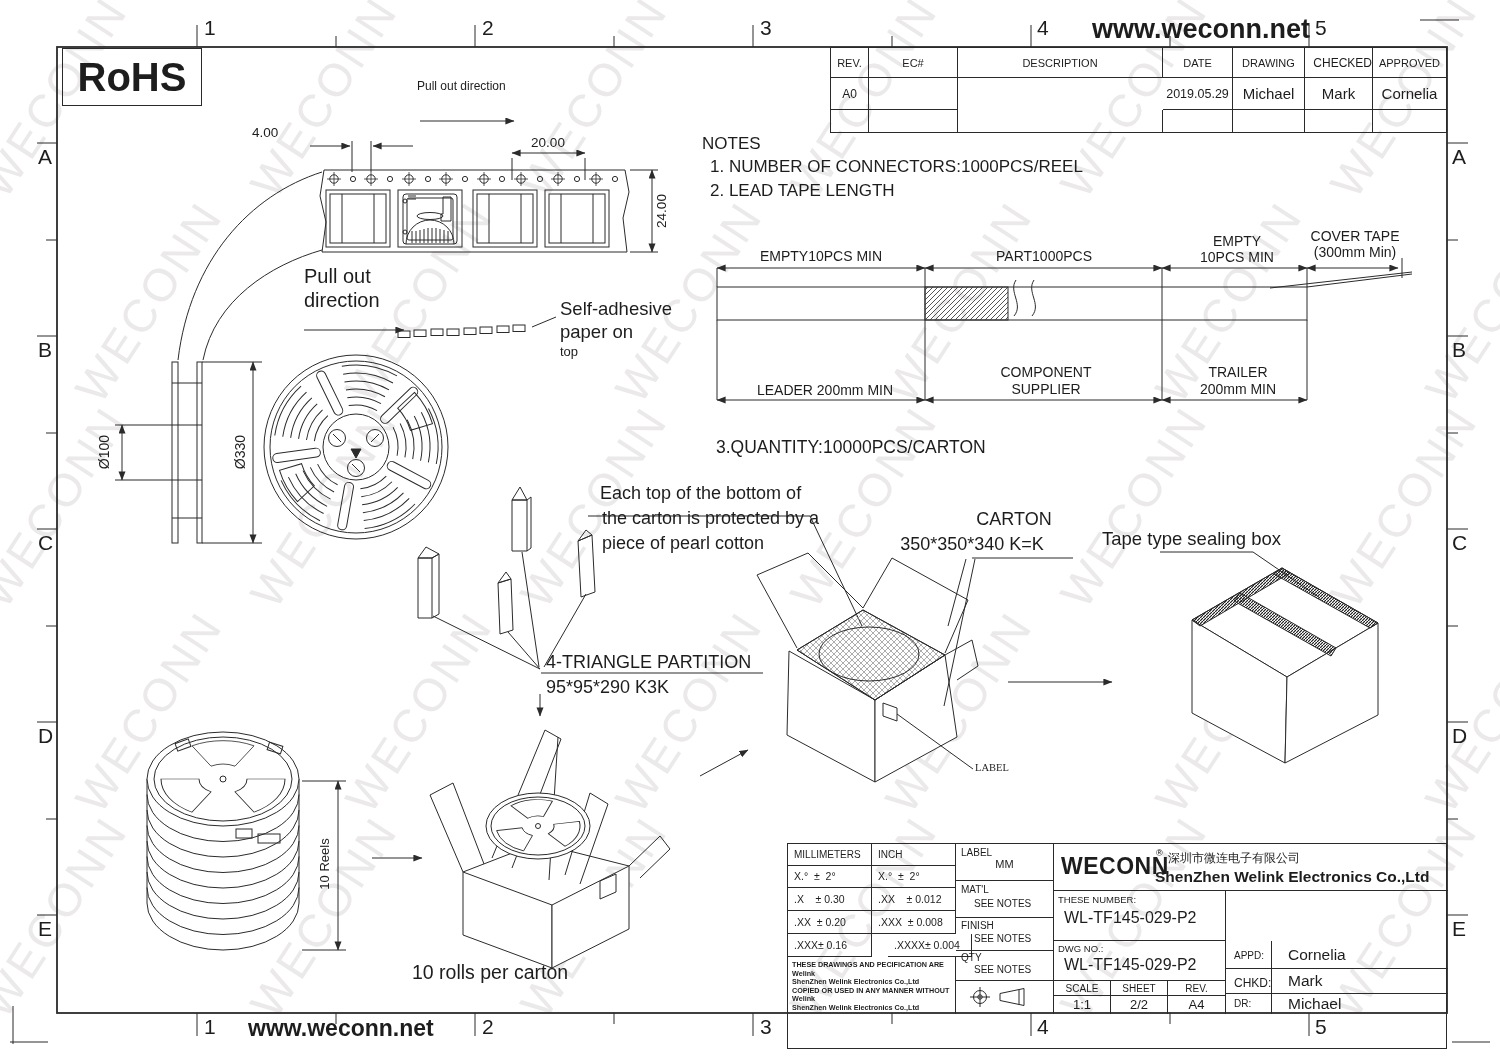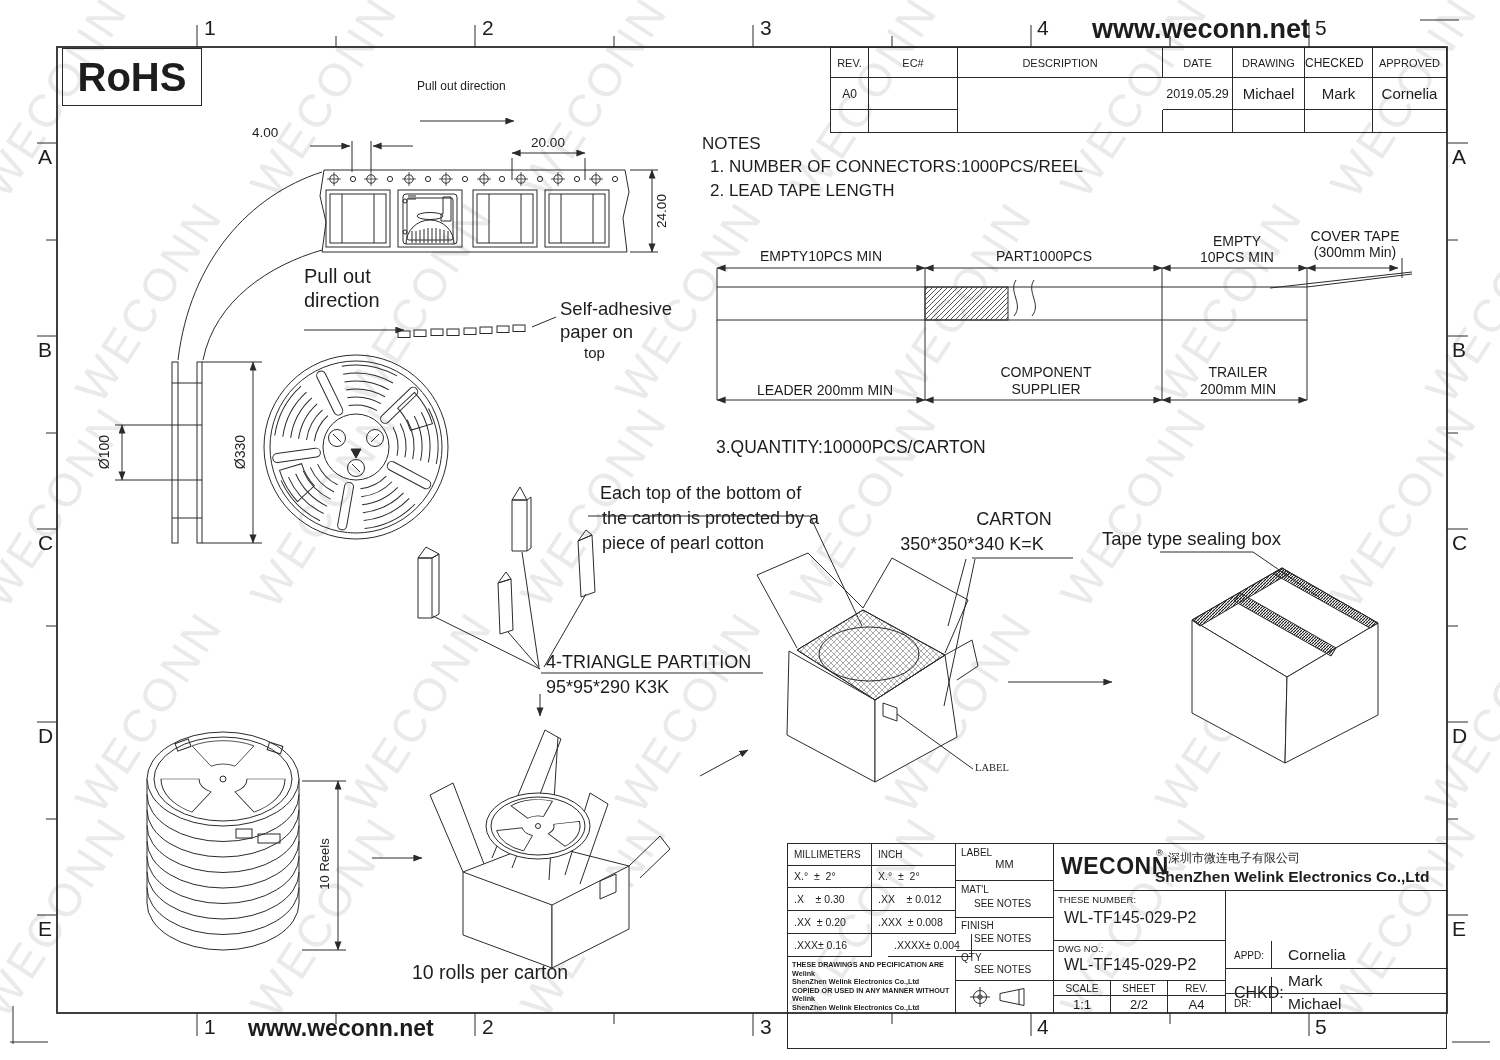--- a/index.html
+++ b/index.html
@@ -332,21 +332,21 @@
 <div class="box" style="left:62px;top:48px;width:140px;height:58px;border-width:1.5px">
   <div style="text-align:center;font-size:40px;font-weight:600;line-height:56px">RoHS</div>
 </div>
 
 <div class="box" style="left:830px;top:47px;width:617px;height:86px">
   <div class="cell bR bB" style="left:0;top:0;width:38px;height:30px;font-size:11px;text-align:center;line-height:30px">REV.</div>
   <div class="cell bR bB" style="left:38px;top:0;width:89px;height:30px;font-size:11px;text-align:center;line-height:30px">EC#</div>
   <div class="cell bR bB" style="left:127px;top:0;width:205px;height:30px;font-size:11px;text-align:center;line-height:30px">DESCRIPTION</div>
   <div class="cell bR bB" style="left:332px;top:0;width:70px;height:30px;font-size:11px;text-align:center;line-height:30px">DATE</div>
   <div class="cell bR bB" style="left:402px;top:0;width:72px;height:30px;font-size:11px;text-align:center;line-height:30px">DRAWING</div>
-  <div class="cell bR bB" style="left:474px;top:0;width:68px;height:30px;font-size:12px;text-align:left;line-height:30px">CHECKED</div>
+  <div class="cell bR bB" style="left:474px;top:0;width:68px;height:30px;font-size:12px;text-align:right;line-height:30px">CHECKED</div>
   <div class="cell bB" style="left:542px;top:0;width:73px;height:30px;font-size:11px;text-align:center;line-height:30px">APPROVED</div>
 
   <div class="cell bR bB" style="left:0;top:30px;width:38px;height:32px;font-size:12px;text-align:center;line-height:32px">A0</div>
   <div class="cell bR bB" style="left:38px;top:30px;width:89px;height:32px"></div>
   <div class="cell bR bB" style="left:332px;top:30px;width:70px;height:32px;font-size:12.5px;text-align:center;line-height:32px">2019.05.29</div>
   <div class="cell bR bB" style="left:402px;top:30px;width:72px;height:32px;font-size:15px;text-align:center;line-height:32px">Michael</div>
   <div class="cell bR bB" style="left:474px;top:30px;width:68px;height:32px;font-size:15px;text-align:center;line-height:32px">Mark</div>
   <div class="cell bB" style="left:542px;top:30px;width:73px;height:32px;font-size:15px;text-align:center;line-height:32px">Cornelia</div>
 
   <div class="cell bR" style="left:0;top:62px;width:38px;height:22px"></div>
@@ -364,21 +364,21 @@
 
 <div class="lbl" style="left:417px;top:80px;font-size:12px">Pull out direction</div>
 <div class="lbl" style="left:252px;top:126px;font-size:13.5px">4.00</div>
 <div class="lbl ctr" style="left:548px;top:136px;font-size:13.5px">20.00</div>
 <div class="lbl rot" style="left:662px;top:211px;font-size:13.5px">24.00</div>
 
 <div class="lbl" style="left:304px;top:266px;font-size:20px">Pull out</div>
 <div class="lbl" style="left:304px;top:290px;font-size:20px">direction</div>
 <div class="lbl" style="left:560px;top:299px;font-size:18.5px">Self-adhesive</div>
 <div class="lbl" style="left:560px;top:322px;font-size:18.5px">paper on</div>
-<div class="lbl" style="left:584px;top:345px;font-size:15px">top</div>
+<div class="lbl" style="left:560px;top:345px;font-size:13px">top</div>
 <div class="lbl rot" style="left:104px;top:452px;font-size:14px">Ø100</div>
 <div class="lbl rot" style="left:240px;top:452px;font-size:14px">Ø330</div>
 
 <div class="lbl ctr" style="left:821px;top:249px;font-size:14px">EMPTY10PCS MIN</div>
 <div class="lbl ctr" style="left:1044px;top:249px;font-size:14px">PART1000PCS</div>
 <div class="lbl ctr" style="left:1237px;top:234px;font-size:14px">EMPTY</div>
 <div class="lbl ctr" style="left:1237px;top:250px;font-size:14px">10PCS MIN</div>
 <div class="lbl ctr" style="left:1355px;top:229px;font-size:14px">COVER TAPE</div>
 <div class="lbl ctr" style="left:1355px;top:245px;font-size:14px">(300mm Min)</div>
 <div class="lbl ctr" style="left:825px;top:383px;font-size:14px">LEADER 200mm MIN</div>
@@ -471,20 +471,20 @@
     <div class="cell bR" style="left:0;top:15px;width:57px;height:18px;font-size:13px;text-align:center;line-height:17px">1:1</div>
     <div class="cell bR" style="left:57px;top:15px;width:57px;height:18px;font-size:13px;text-align:center;line-height:17px">2/2</div>
     <div class="cell" style="left:114px;top:15px;width:57px;height:18px;font-size:13px;text-align:center;line-height:17px">A4</div>
   </div>
 
   <div class="cell bB" style="left:438px;top:97px;width:222px;height:28px">
     <div class="cell bR" style="left:0;top:0;width:46px;height:28px;font-size:10px;padding:9px 0 0 8px">APPD:</div>
     <div class="cell" style="left:62px;top:0;width:158px;height:28px;font-size:15.5px;padding-top:5px">Cornelia</div>
   </div>
   <div class="cell bB" style="left:438px;top:125px;width:222px;height:25px">
-    <div class="cell bR" style="left:0;top:8px;width:46px;height:25px;font-size:16px;padding:7px 0 8px 8px">CHKD:</div>
+    <div class="cell bR" style="left:0;top:0;width:46px;height:25px;font-size:12px;padding:7px 0 8px 8px">CHKD:</div>
     <div class="cell" style="left:62px;top:0;width:158px;height:25px;font-size:15.5px;padding-top:3px">Mark</div>
   </div>
   <div class="cell" style="left:438px;top:150px;width:222px;height:20px">
     <div class="cell bR" style="left:0;top:0;width:46px;height:20px;font-size:10px;padding:4px 0 0 8px">DR:</div>
     <div class="cell" style="left:62px;top:0;width:158px;height:20px;font-size:15.5px;padding-top:1px">Michael</div>
   </div>
 </div>
 
 </body></html>

